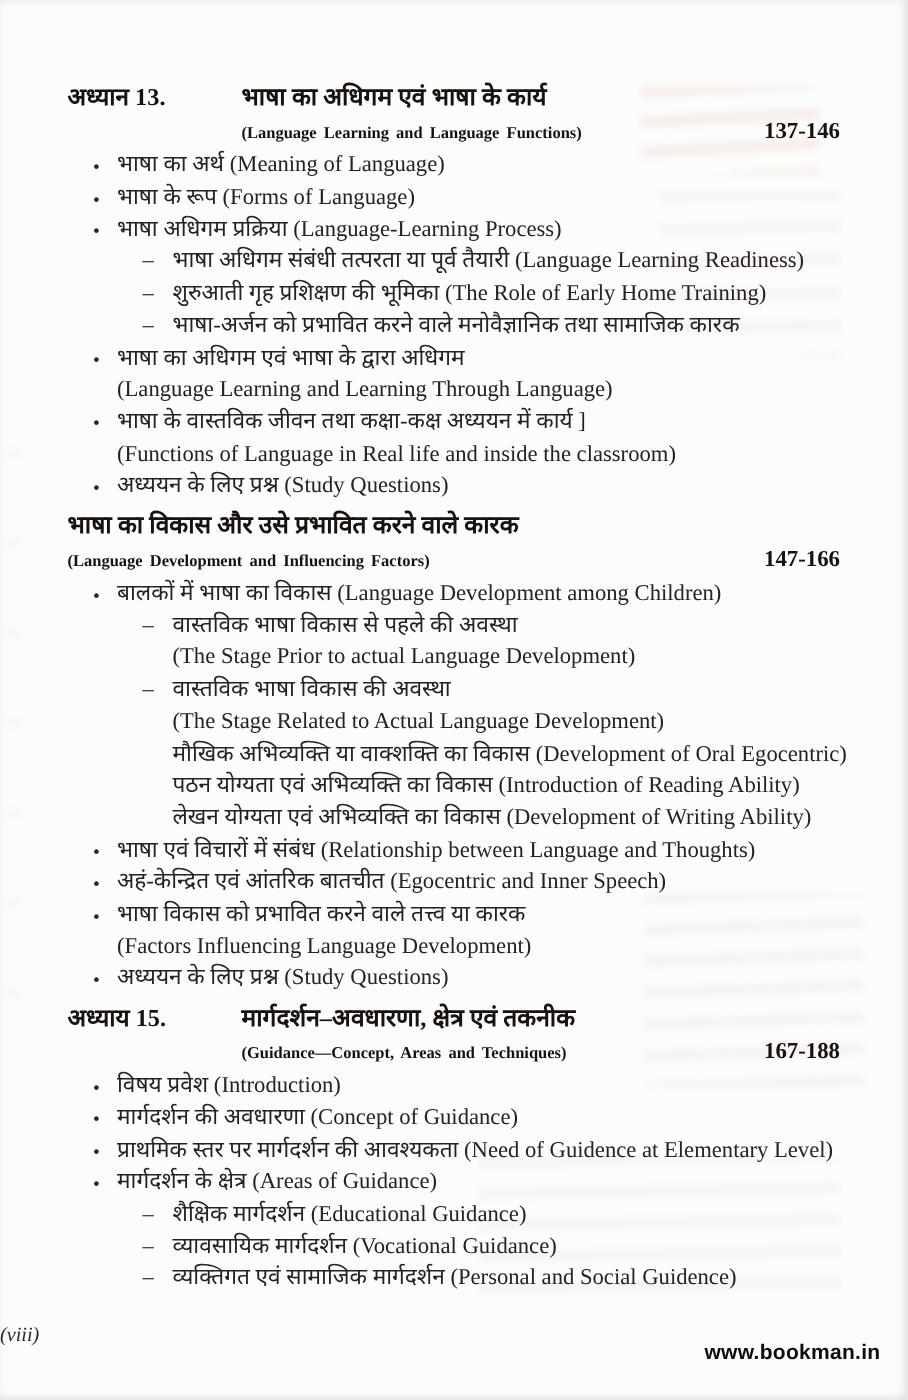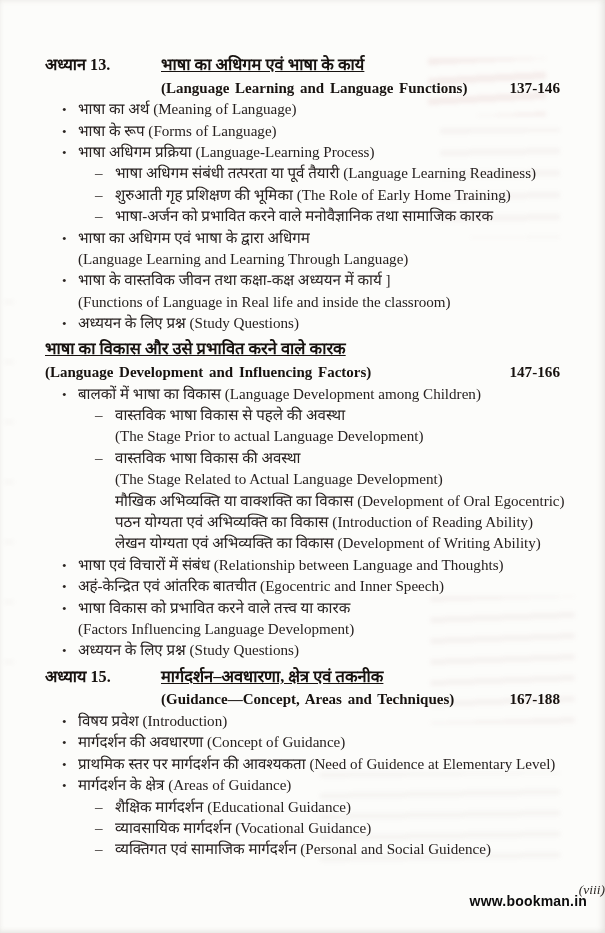--- a/index.html
+++ b/index.html
@@ -12,36 +12,36 @@
     font-family:"Liberation Serif","DejaVu Serif",serif;
     color:#272120;
     box-shadow:inset -3px 0 6px rgba(120,110,100,.12), inset 0 -2px 5px rgba(120,110,100,.08);
   }
   .content{position:absolute;top:54px;left:45px;width:515px;}
   .chap{margin:0;}
   .chap + .chap{margin-top:4px;}
   .chap-head{display:flex;font-weight:bold;color:#17120f;gap:46px;}
   .chap-label{flex:0 0 70px;font-size:16.2px;line-height:22.6px;white-space:nowrap;}
   .chap-titles{flex:1;min-width:0;}
-  .title-hi{font-size:16.4px;line-height:22.6px;white-space:nowrap;text-decoration:underline;}
+  .title-hi{font-size:16.4px;line-height:22.6px;white-space:nowrap;}
   .en-row{display:flex;justify-content:space-between;align-items:baseline;}
-  .title-en{font-size:15px;line-height:22.6px;word-spacing:2px;white-space:nowrap;}
+  .title-en{font-size:11px;line-height:22.6px;word-spacing:2px;white-space:nowrap;}
   .pages{font-size:15.2px;line-height:22.6px;margin-left:12px;}
   .line{position:relative;height:21.4px;line-height:21.4px;font-size:15.1px;white-space:nowrap;}
   .line .marker{position:absolute;top:0;color:#2a2421;}
   .line.bullet{padding-left:33px;}
   .line.bullet .marker{left:17px;font-size:13px;}
   .line.dash{padding-left:70px;}
   .line.dash .marker{left:50px;}
   .line.cont1{padding-left:33px;}
   .line.cont2{padding-left:70px;}
   .line.plain2{padding-left:70px;}
   .footer-page-number{
     position:absolute;top:882px;left:0;width:100%;
-    text-align:right;font-style:italic;font-size:13.5px;color:#2c2825;
+    text-align:left;font-style:italic;font-size:13.5px;color:#2c2825;
   }
   .watermark{
     position:absolute;top:893px;right:18px;
     font-family:"Liberation Sans","DejaVu Sans",sans-serif;
     font-weight:bold;font-size:14px;color:#0c0c0c;letter-spacing:.2px;
   }
   
   .ghost{position:absolute;pointer-events:none;filter:blur(2.2px);opacity:.55;}
   .g1{left:428px;top:58px;width:118px;height:58px;
       background:repeating-linear-gradient(177deg,rgba(196,130,130,.22) 0 7px,transparent 7px 20px);}

